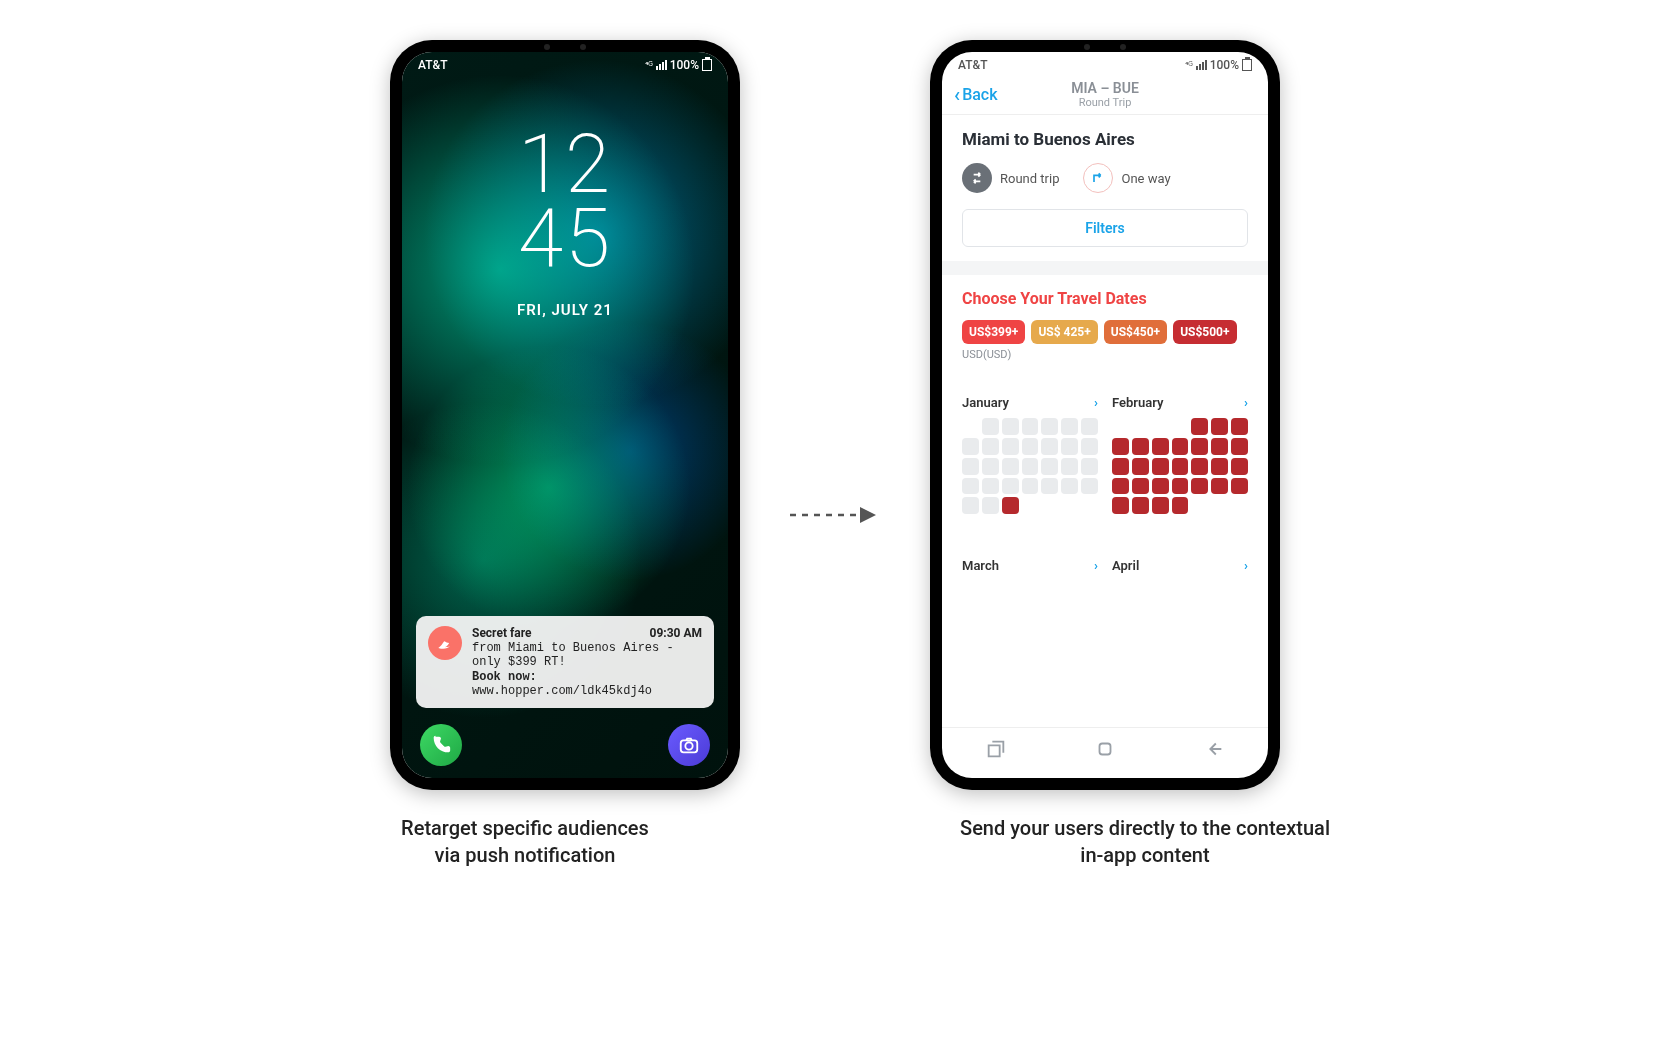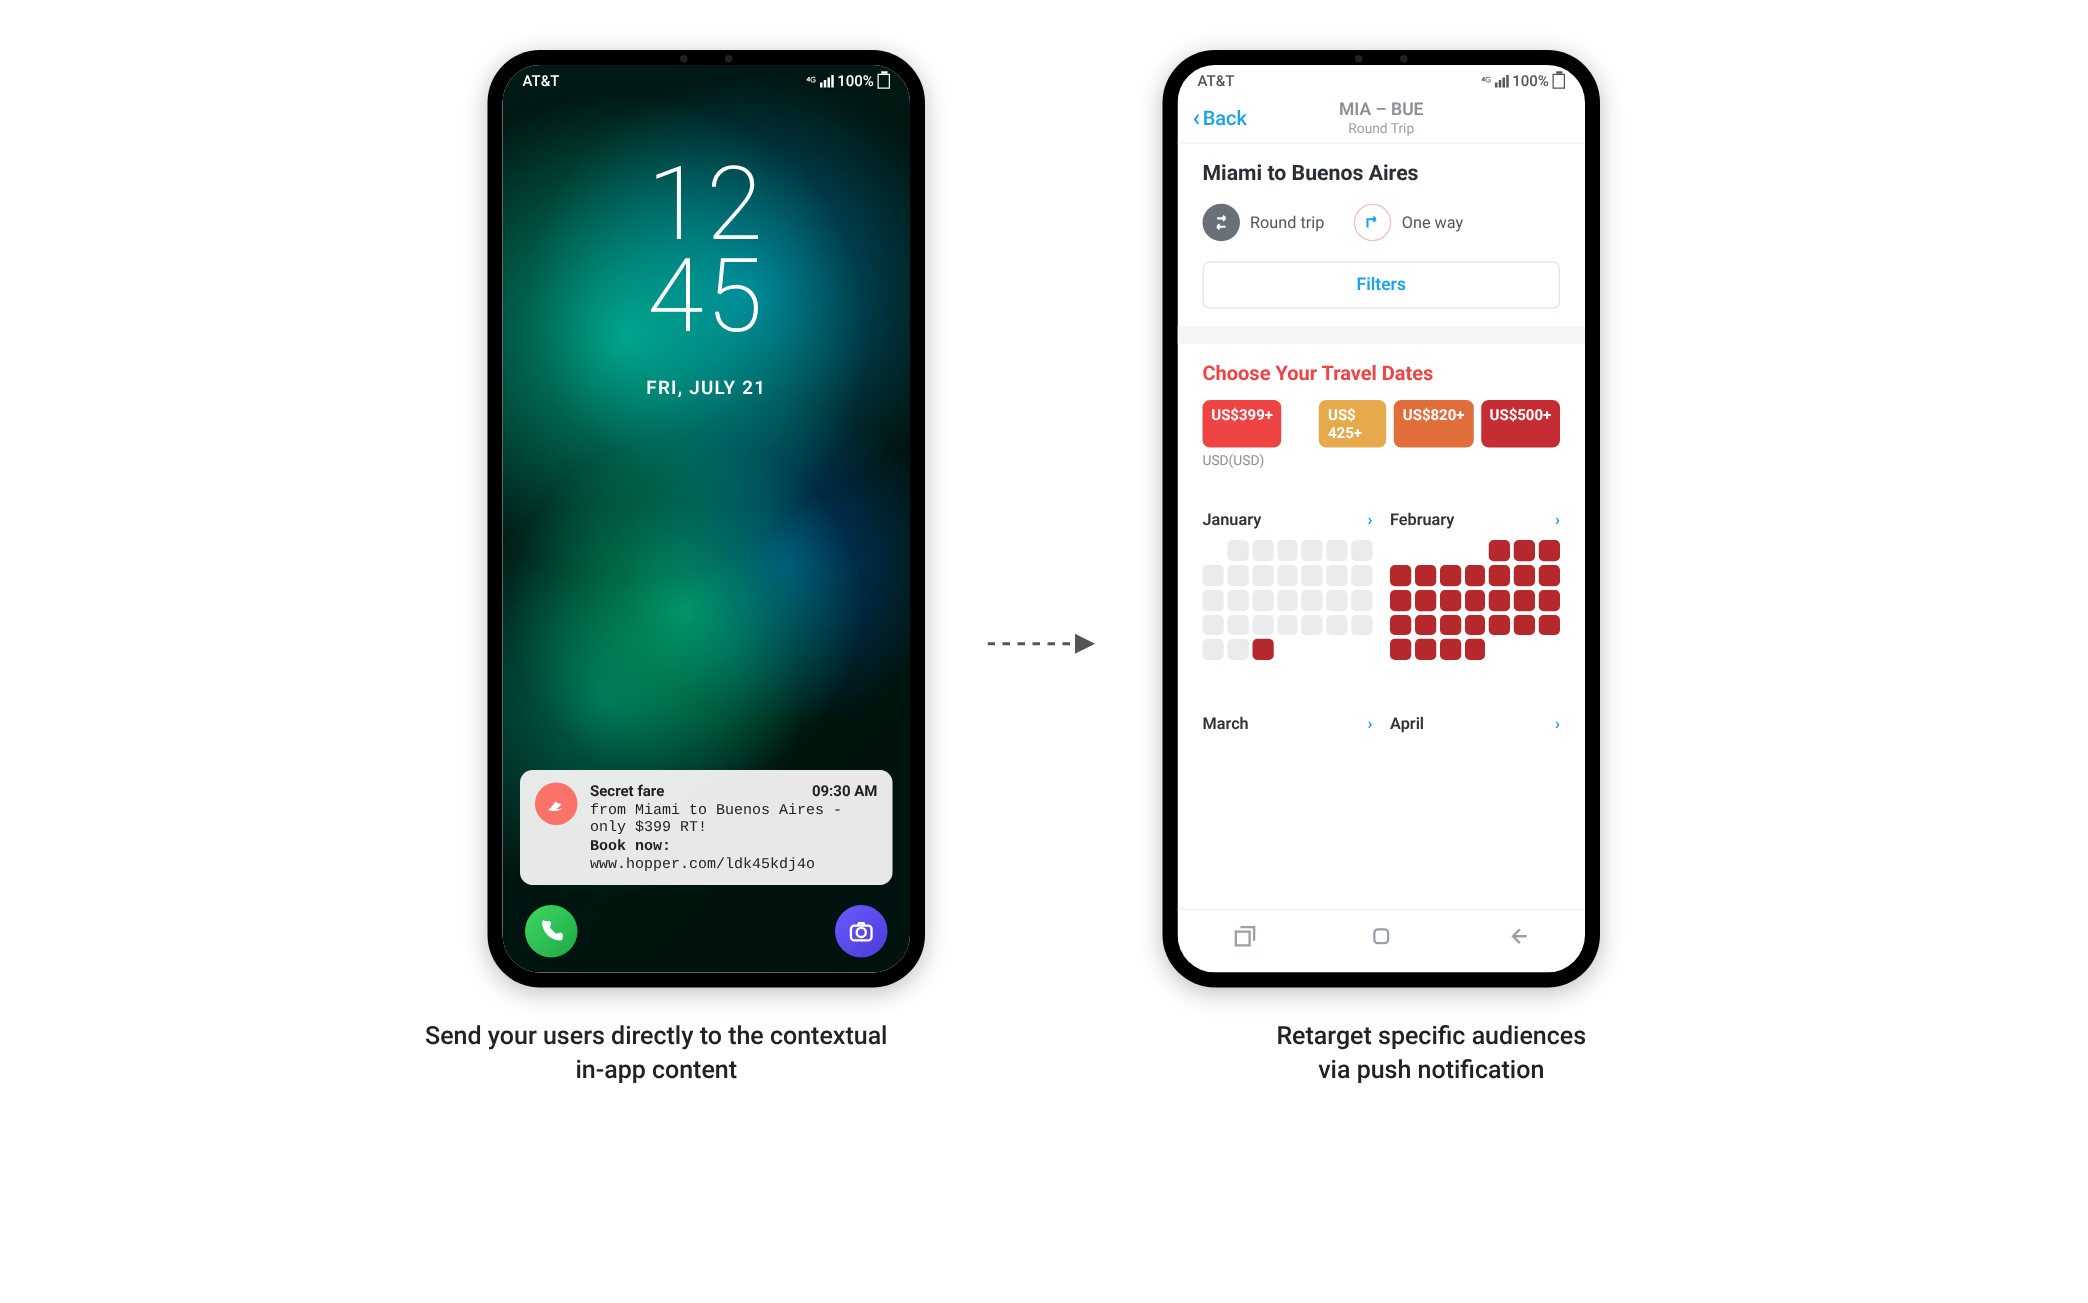--- a/index.html
+++ b/index.html
@@ -151,21 +151,21 @@
     border:1px solid #e1e4e8; border-radius:6px; text-align:center;
     padding:10px; color:#1aa3e8; font-weight:600; font-size:14px;
   }
   .gap-bar { height:14px; background:#f4f5f6; }
   .dates-title { font-size:16px; font-weight:700; color:#ef4444; margin-bottom:12px;}
   .price-chips { display:flex; gap:6px; margin-bottom:4px;}
   .chip {
     color:#fff; font-size:12px; font-weight:700;
     padding:5px 7px; border-radius:6px;
   }
-  .chip.g{background:#ef4444;} .chip.y{background:#e6a94c;margin-left:24px;} .chip.o{background:#e06e3a;} .chip.r{background:#c62d32;}
+  .chip.g{background:#ef4444;} .chip.y{background:#e6a94c;} .chip.o{background:#e06e3a;} .chip.r{background:#c62d32;}
   .currency-note { font-size:11px; color:#8a8f96; margin-bottom:14px;}
   .months-row { display:flex; gap:14px; }
   .month-col { flex:1; }
   .month-head { display:flex; justify-content:space-between; align-items:center; font-size:13px; font-weight:600; color:#333; margin-bottom:8px;margin-top:20px;}
   .chev-r { color:#1aa3e8; font-weight:700;}
   .cal {
     display:grid; grid-template-columns: repeat(7, 1fr); gap:3px;
   }
   .cell { width:100%; aspect-ratio:1/1; border-radius:4px; }
   .cell.blank { background:transparent; }
@@ -318,21 +318,21 @@
           <div class="filters-btn">Filters</div>
         </div>
 
         <div class="gap-bar"></div>
 
         <div class="section" style="padding-bottom:8px;">
           <div class="dates-title">Choose Your Travel Dates</div>
           <div class="price-chips">
             <span class="chip g">US$399+</span>
             <span class="chip y">US$ 425+</span>
-            <span class="chip o">US$820+</span>
+            <span class="chip o">US$450+</span>
             <span class="chip r">US$500+</span>
           </div>
           <div class="currency-note">USD(USD)</div>
 
           <div class="months-row">
             <div class="month-col">
               <div class="month-head">
                 <span>January</span>
                 <span class="chev-r">›</span>
               </div>
@@ -447,20 +447,20 @@
               </svg></span>
         </div>
 
       </div>
     </div>
   </div>
 </div>
 
 <div class="captions">
   <div class="caption">
+    <div>Retarget specific audiences</div>
+    <div>via push notification</div>
+  </div>
+  <div class="caption">
     <div>Send your users directly to the contextual</div>
     <div>in-app content</div>
   </div>
-  <div class="caption">
-    <div>Retarget specific audiences</div>
-    <div>via push notification</div>
-  </div>
 </div>
 
 </body></html>

